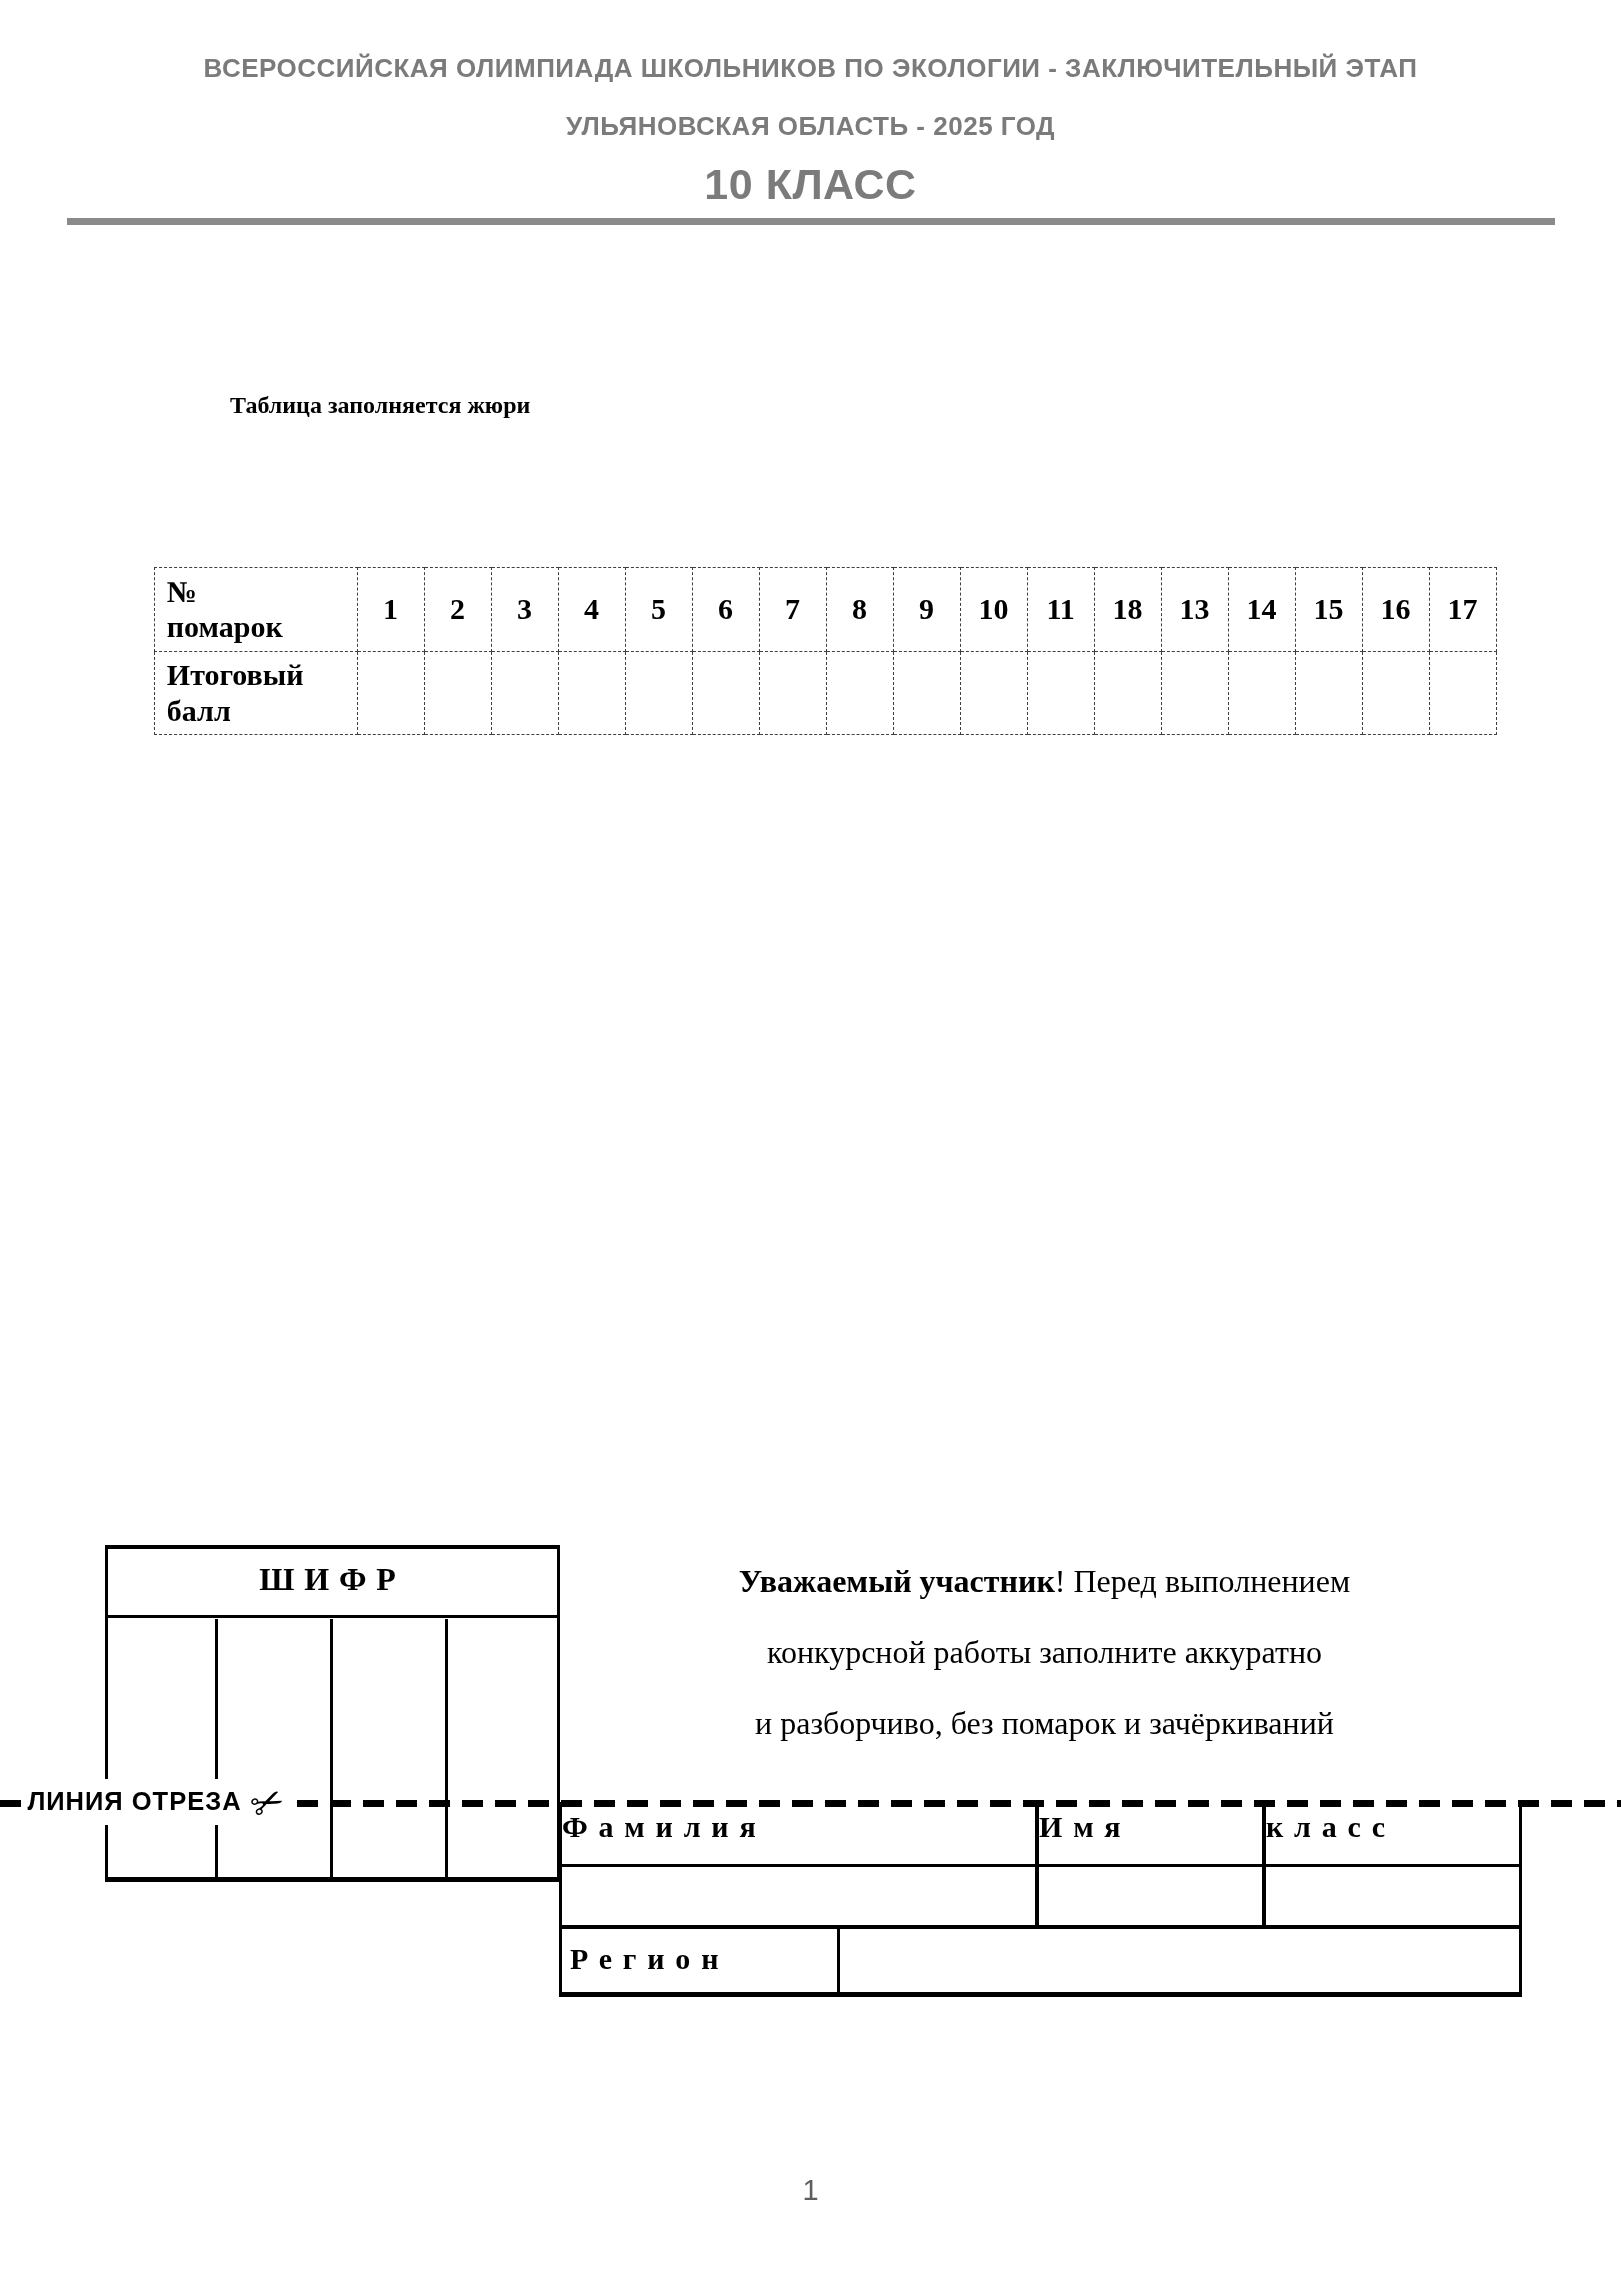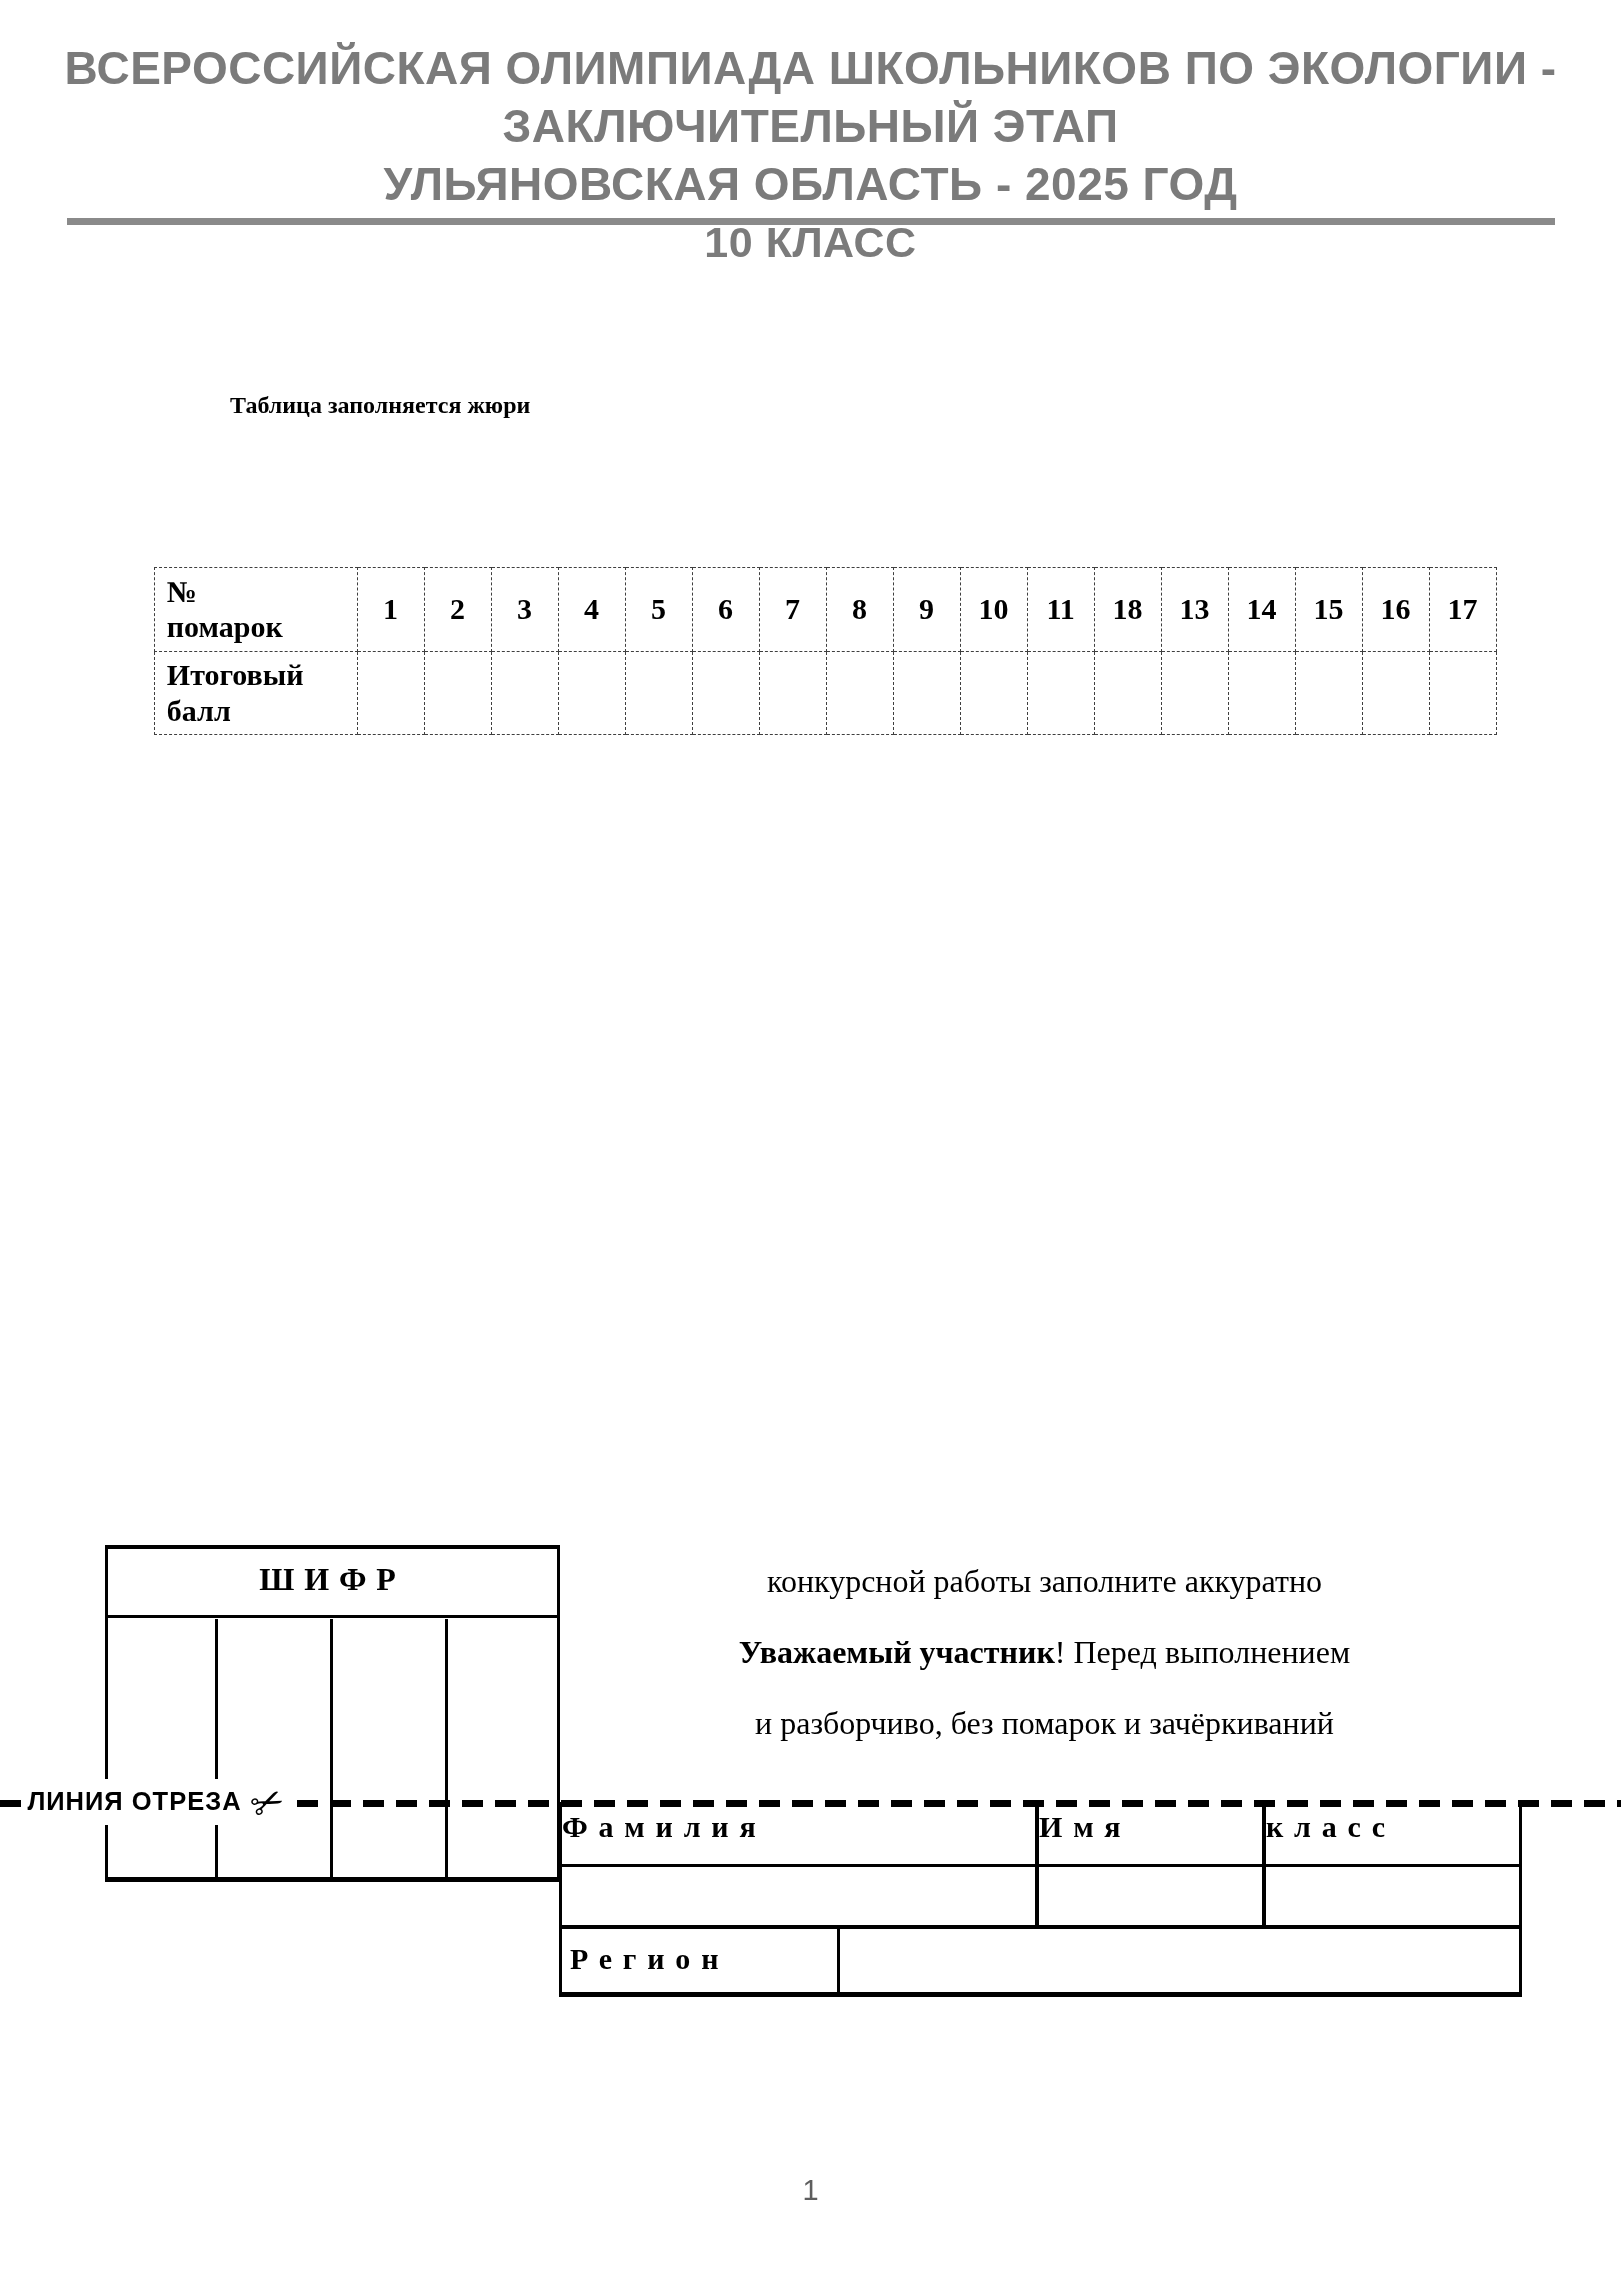--- a/index.html
+++ b/index.html
@@ -6,21 +6,21 @@
   .page{
     position:relative;width:1621px;height:2293px;margin:0 auto;
     background:#ffffff;overflow:hidden;
     font-family:"Liberation Serif",serif;color:#000;
   }
   
   .doc-header{
     position:absolute;top:39px;left:0;width:1621px;text-align:center;
     font-family:"Liberation Sans",sans-serif;font-weight:bold;color:#7b7b7b;
   }
-  .doc-header .h-line{line-height:58px;font-size:46px;letter-spacing:0.5px;}
+  .doc-header .h-line{line-height:58px;font-size:26px;letter-spacing:0.5px;}
   .doc-header .h-line.small{font-size:43px;}
   .header-rule{position:absolute;top:218px;left:67px;width:1488px;height:6.9px;background:#8a8a8a;}
 
   
   .jury-caption{position:absolute;top:392px;left:230px;font-size:24px;font-weight:bold;}
   .jury-table{
     position:absolute;top:567px;left:154px;border-collapse:collapse;table-layout:fixed;
   }
   .jury-table td{
     border:1px dashed #3f3f3f;font-size:30px;font-weight:bold;
@@ -151,22 +151,22 @@
     </table>
 
   <div class="cipher-box">
     <div class="cipher-head">ШИФР</div>
     <div class="cipher-col c1"></div>
     <div class="cipher-col c2"></div>
     <div class="cipher-col c3"></div>
   </div>
 
   <div class="notice">
+    <div><b>Уважаемый участник</b><span>! Перед выполнением</span></div>
     <div>конкурсной работы заполните аккуратно</div>
-    <div><b>Уважаемый участник</b><span>! Перед выполнением</span></div>
     <div>и разборчиво, без помарок и зачёркиваний</div>
   </div>
 
   <div class="cut-line"></div>
   <div class="cut-label"><span>ЛИНИЯ ОТРЕЗА</span><span class="scissors">✂</span></div>
 
   <div class="p-table">
     <div class="p-line-h1"></div>
     <div class="p-line-h2"></div>
     <div class="p-div-v1"></div>

